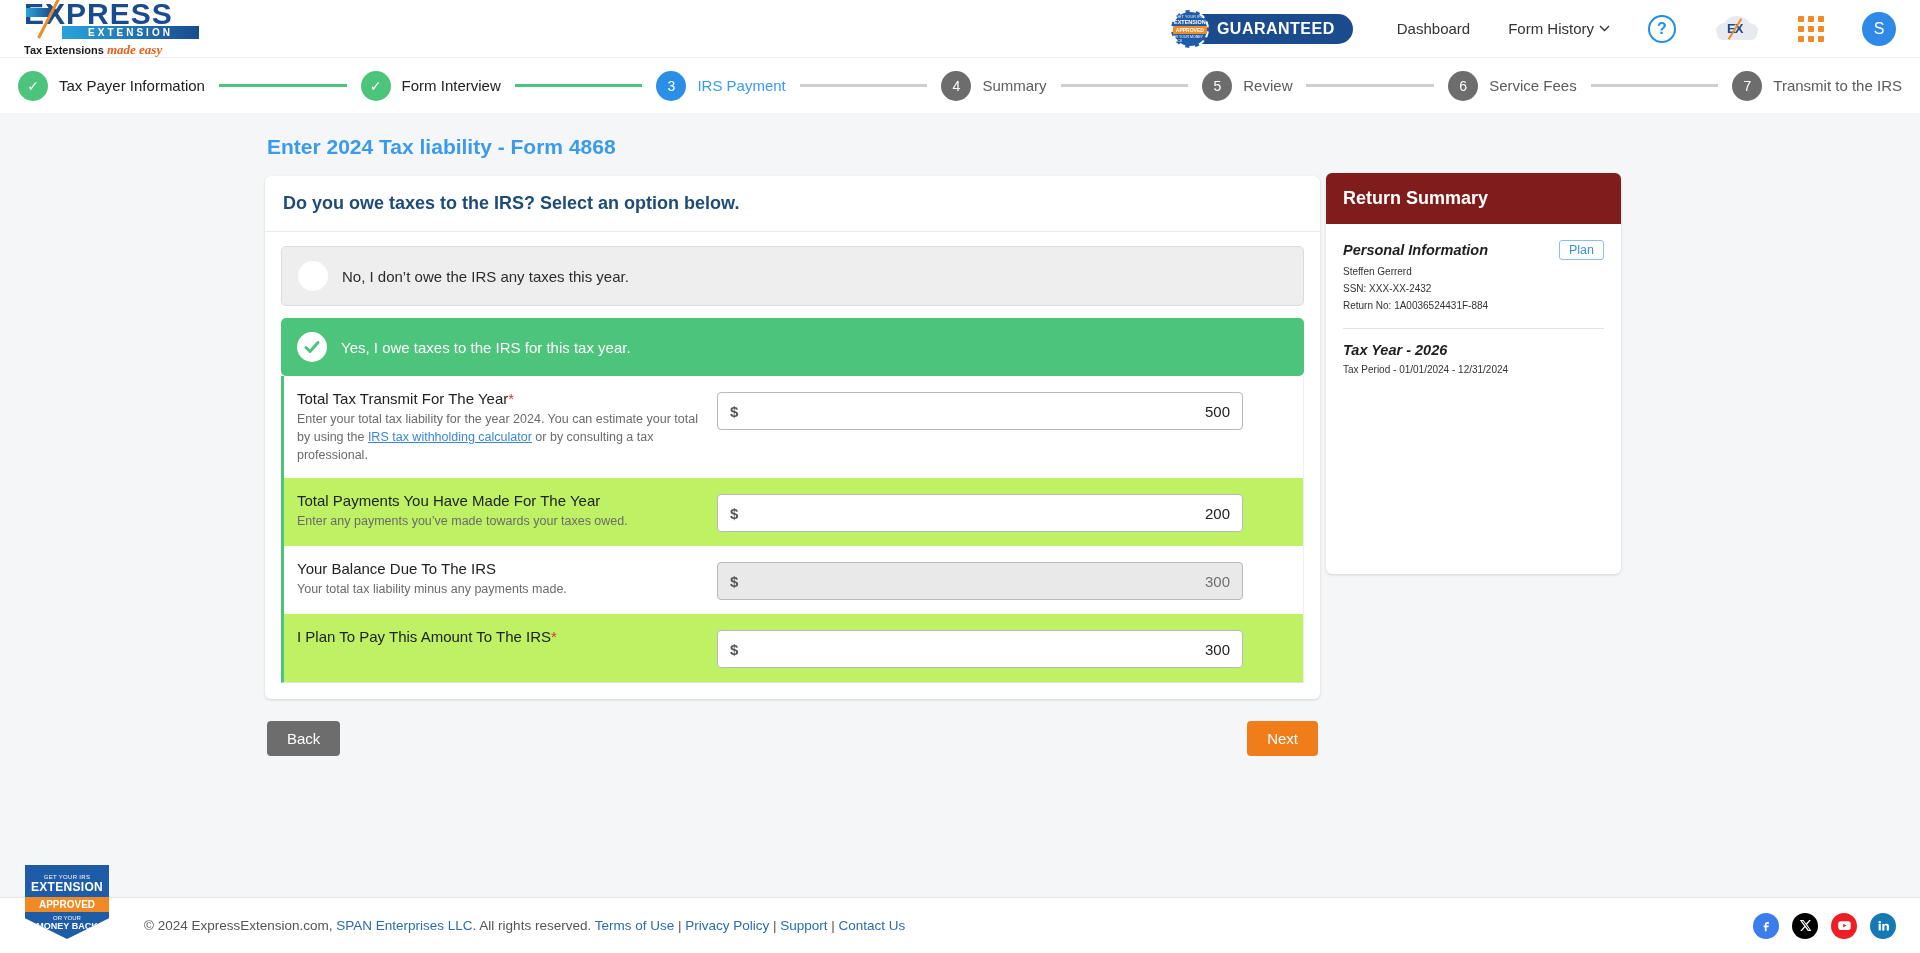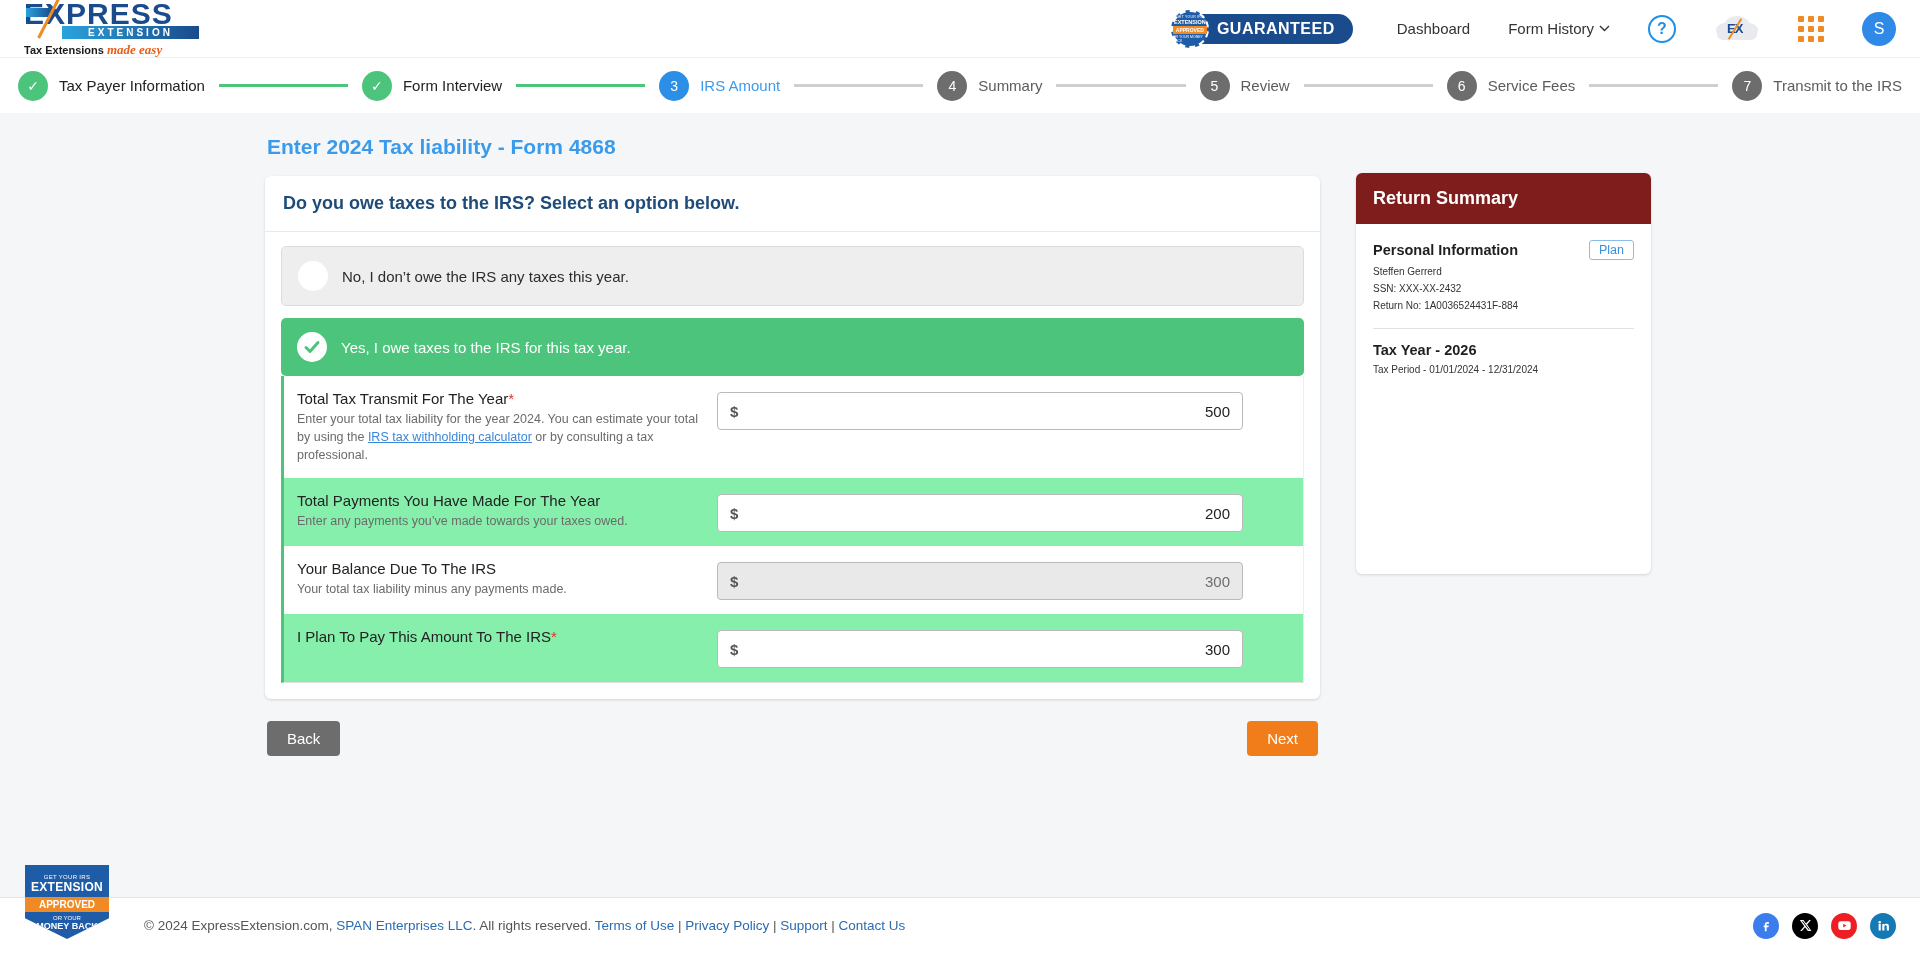--- a/index.html
+++ b/index.html
@@ -118,21 +118,21 @@
   .step-label { font-size:15px; white-space:nowrap; }
   .step-label.done { color:#222; }
   .step-label.active { color:#3a9bec; }
   .step-label.todo { color:#5c5c5c; }
   .connector { height:3px; flex:1; min-width:30px; margin:0 14px; }
   .connector.green { background:#4cc47c; }
   .connector.gray { background:#cfcfcf; }
 
   
   .page { padding: 22px 0 0 0; position:relative; height: calc(953px - 57px - 56px); }
-  .container { width:1390px; margin:0 auto; display:flex; gap:36px; align-items:flex-start; }
+  .container { width:1390px; margin:0 auto; display:flex; gap:6px; align-items:flex-start; }
   .page-title {
     font-size:21px; font-weight:bold; color:#3a9bec; margin-bottom:17px;
     padding-left: 2px;
   }
   .left-col { width:1055px; }
   .card {
     background:#fff; border-radius:6px; box-shadow:0 1px 3px rgba(0,0,0,.14);
     overflow:hidden;
   }
   .card-head {
@@ -151,21 +151,21 @@
     width:30px; height:30px; border-radius:50%; background:#fff;
     flex-shrink:0; display:flex; align-items:center; justify-content:center;
   }
   .opt-txt { font-size:15px; color:#2c2c2c; }
   .opt.selected .opt-txt { color:#fff; }
 
   .fields { border-left:3px solid #4cc47c; border-bottom:1px solid #e0e0e0; border-right:1px solid #eee; }
   .f-row {
     display:flex; align-items:flex-start; padding:14px 0 14px 13px;
   }
-  .f-row.shade { background:#86efac; }
+  .f-row.shade { background:#bef264; }
   .f-left { width:420px; padding-right:18px; }
   .f-label { font-size:15px; color:#222; margin-bottom:3px; }
   .f-label .req { color:#e03131; }
   .f-desc { font-size:12.5px; color:#6b6b6b; line-height:1.45; }
   .f-desc a { color:#3a86d8; text-decoration:underline; }
   .f-right { flex:1; padding-right:60px; padding-top:2px; }
   .money {
     display:flex; align-items:center; height:38px;
     border:1px solid #b9b9b9; border-radius:4px; background:#fff;
     padding:0 12px;
@@ -191,21 +191,21 @@
   .summary-card {
     background:#fff; border-radius:6px; box-shadow:0 1px 3px rgba(0,0,0,.14);
     overflow:hidden;
   }
   .summary-head {
     background:#7f1d1d; color:#fff; font-size:18px; font-weight:bold;
     padding:15px 17px;
   }
   .summary-body { padding:16px 17px 30px 17px; min-height:350px; }
   .sum-row { display:flex; align-items:center; }
-  .sum-title { font-size:14.5px; font-weight:bold; color:#1f1f1f; }
+  .sum-title { font-size:14.5px; font-weight:bold; color:#1f1f1f;font-style:italic; }
   .edit-btn {
     margin-left:auto; border:1px solid #8bbdeb; color:#3a8fdc;
     background:#fff; font-size:12.5px; padding:2px 9px; border-radius:3px;
     cursor:pointer; font-family:"Liberation Sans", sans-serif;
   }
   .sum-line { font-size:10px; color:#333; margin-top:6px; }
   .sum-sep { height:1px; background:#e2e2e2; margin:17px 0 13px 0; }
 
   
   .footer {
@@ -317,21 +317,21 @@
     <div class="step-label done">Tax Payer Information</div>
   </div>
   <div class="connector green"></div>
   <div class="step">
     <div class="step-circle done">✓</div>
     <div class="step-label done">Form Interview</div>
   </div>
   <div class="connector green"></div>
   <div class="step">
     <div class="step-circle active">3</div>
-    <div class="step-label active">IRS Amount</div>
+    <div class="step-label active">IRS Payment</div>
   </div>
   <div class="connector gray"></div>
   <div class="step">
     <div class="step-circle todo">4</div>
     <div class="step-label todo">Summary</div>
   </div>
   <div class="connector gray"></div>
   <div class="step">
     <div class="step-circle todo">5</div>
     <div class="step-label todo">Review</div>

